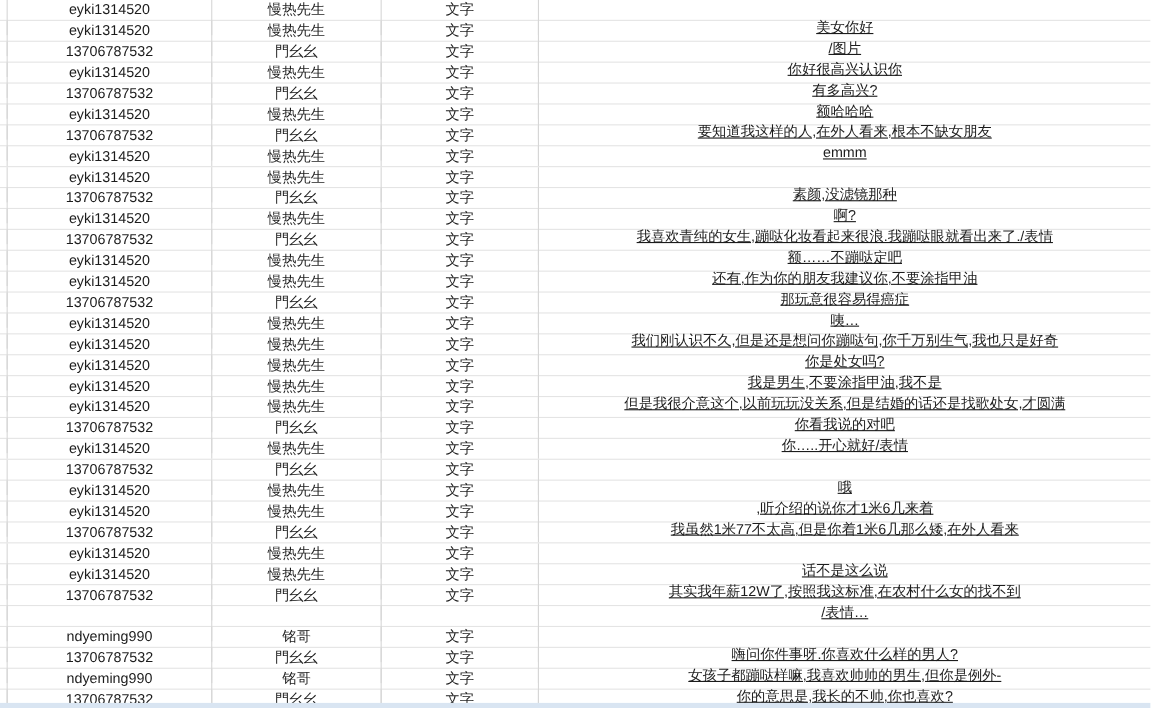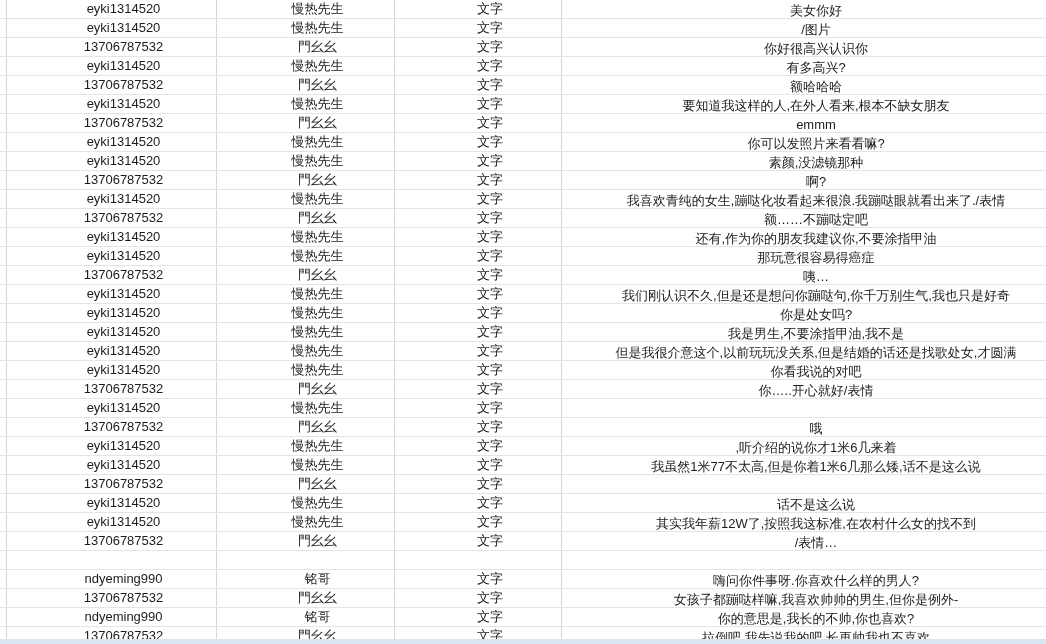--- a/index.html
+++ b/index.html
@@ -7,30 +7,29 @@
     width:1046px;height:644px;overflow:hidden;background:#ffffff;
     font-family:"Liberation Sans","DejaVu Sans",sans-serif;
     font-size:13px;color:#1c1c1c;
   }
   .sheet{position:relative;width:1046px;height:644px;overflow:hidden;background:#fff;}
   .row{
     display:grid;
     grid-template-columns:7px 186px 154px 143px 1fr;
     height:19px;box-sizing:border-box;
     border-bottom:1px solid #e4e4e4;
-    gap:24px;
   }
   .cell{
     box-sizing:border-box;overflow:hidden;white-space:nowrap;
     text-align:center;line-height:18px;
   }
   .cell.sliver,.cell.account,.cell.nickname,.cell.type{
     border-right:1px solid #d6d6d6;
   }
-  .cell.message{padding:2px 2px;}
+  .cell.message{padding:16px 2px;text-decoration:underline;}
   .bottom-strip{
     position:absolute;left:0;bottom:0;width:1046px;height:5px;
   }
 </style>
 </head>
 <body>
 
 <div class="sheet">
 
   <div class="row">
@@ -80,21 +79,20 @@
       <div class="cell account">13706787532</div>
       <div class="cell nickname">門幺幺</div>
       <div class="cell type">文字</div>
       <div class="cell message">emmm</div>
     </div>
     <div class="row">
       <div class="cell sliver"></div>
       <div class="cell account">eyki1314520</div>
       <div class="cell nickname">慢热先生</div>
       <div class="cell type">文字</div>
-      <div class="cell message">你可以发照片来看看嘛?</div>
     </div>
     <div class="row">
       <div class="cell sliver"></div>
       <div class="cell account">eyki1314520</div>
       <div class="cell nickname">慢热先生</div>
       <div class="cell type">文字</div>
       <div class="cell message">素颜,没滤镜那种</div>
     </div>
     <div class="row">
       <div class="cell sliver"></div>
@@ -198,21 +196,21 @@
       <div class="cell account">eyki1314520</div>
       <div class="cell nickname">慢热先生</div>
       <div class="cell type">文字</div>
       <div class="cell message">,听介绍的说你才1米6几来着</div>
     </div>
     <div class="row">
       <div class="cell sliver"></div>
       <div class="cell account">eyki1314520</div>
       <div class="cell nickname">慢热先生</div>
       <div class="cell type">文字</div>
-      <div class="cell message">我虽然1米77不太高,但是你着1米6几那么矮,话不是这么说</div>
+      <div class="cell message">我虽然1米77不太高,但是你着1米6几那么矮,在外人看来</div>
     </div>
     <div class="row">
       <div class="cell sliver"></div>
       <div class="cell account">13706787532</div>
       <div class="cell nickname">門幺幺</div>
       <div class="cell type">文字</div>
     </div>
     <div class="row">
       <div class="cell sliver"></div>
       <div class="cell account">eyki1314520</div>

